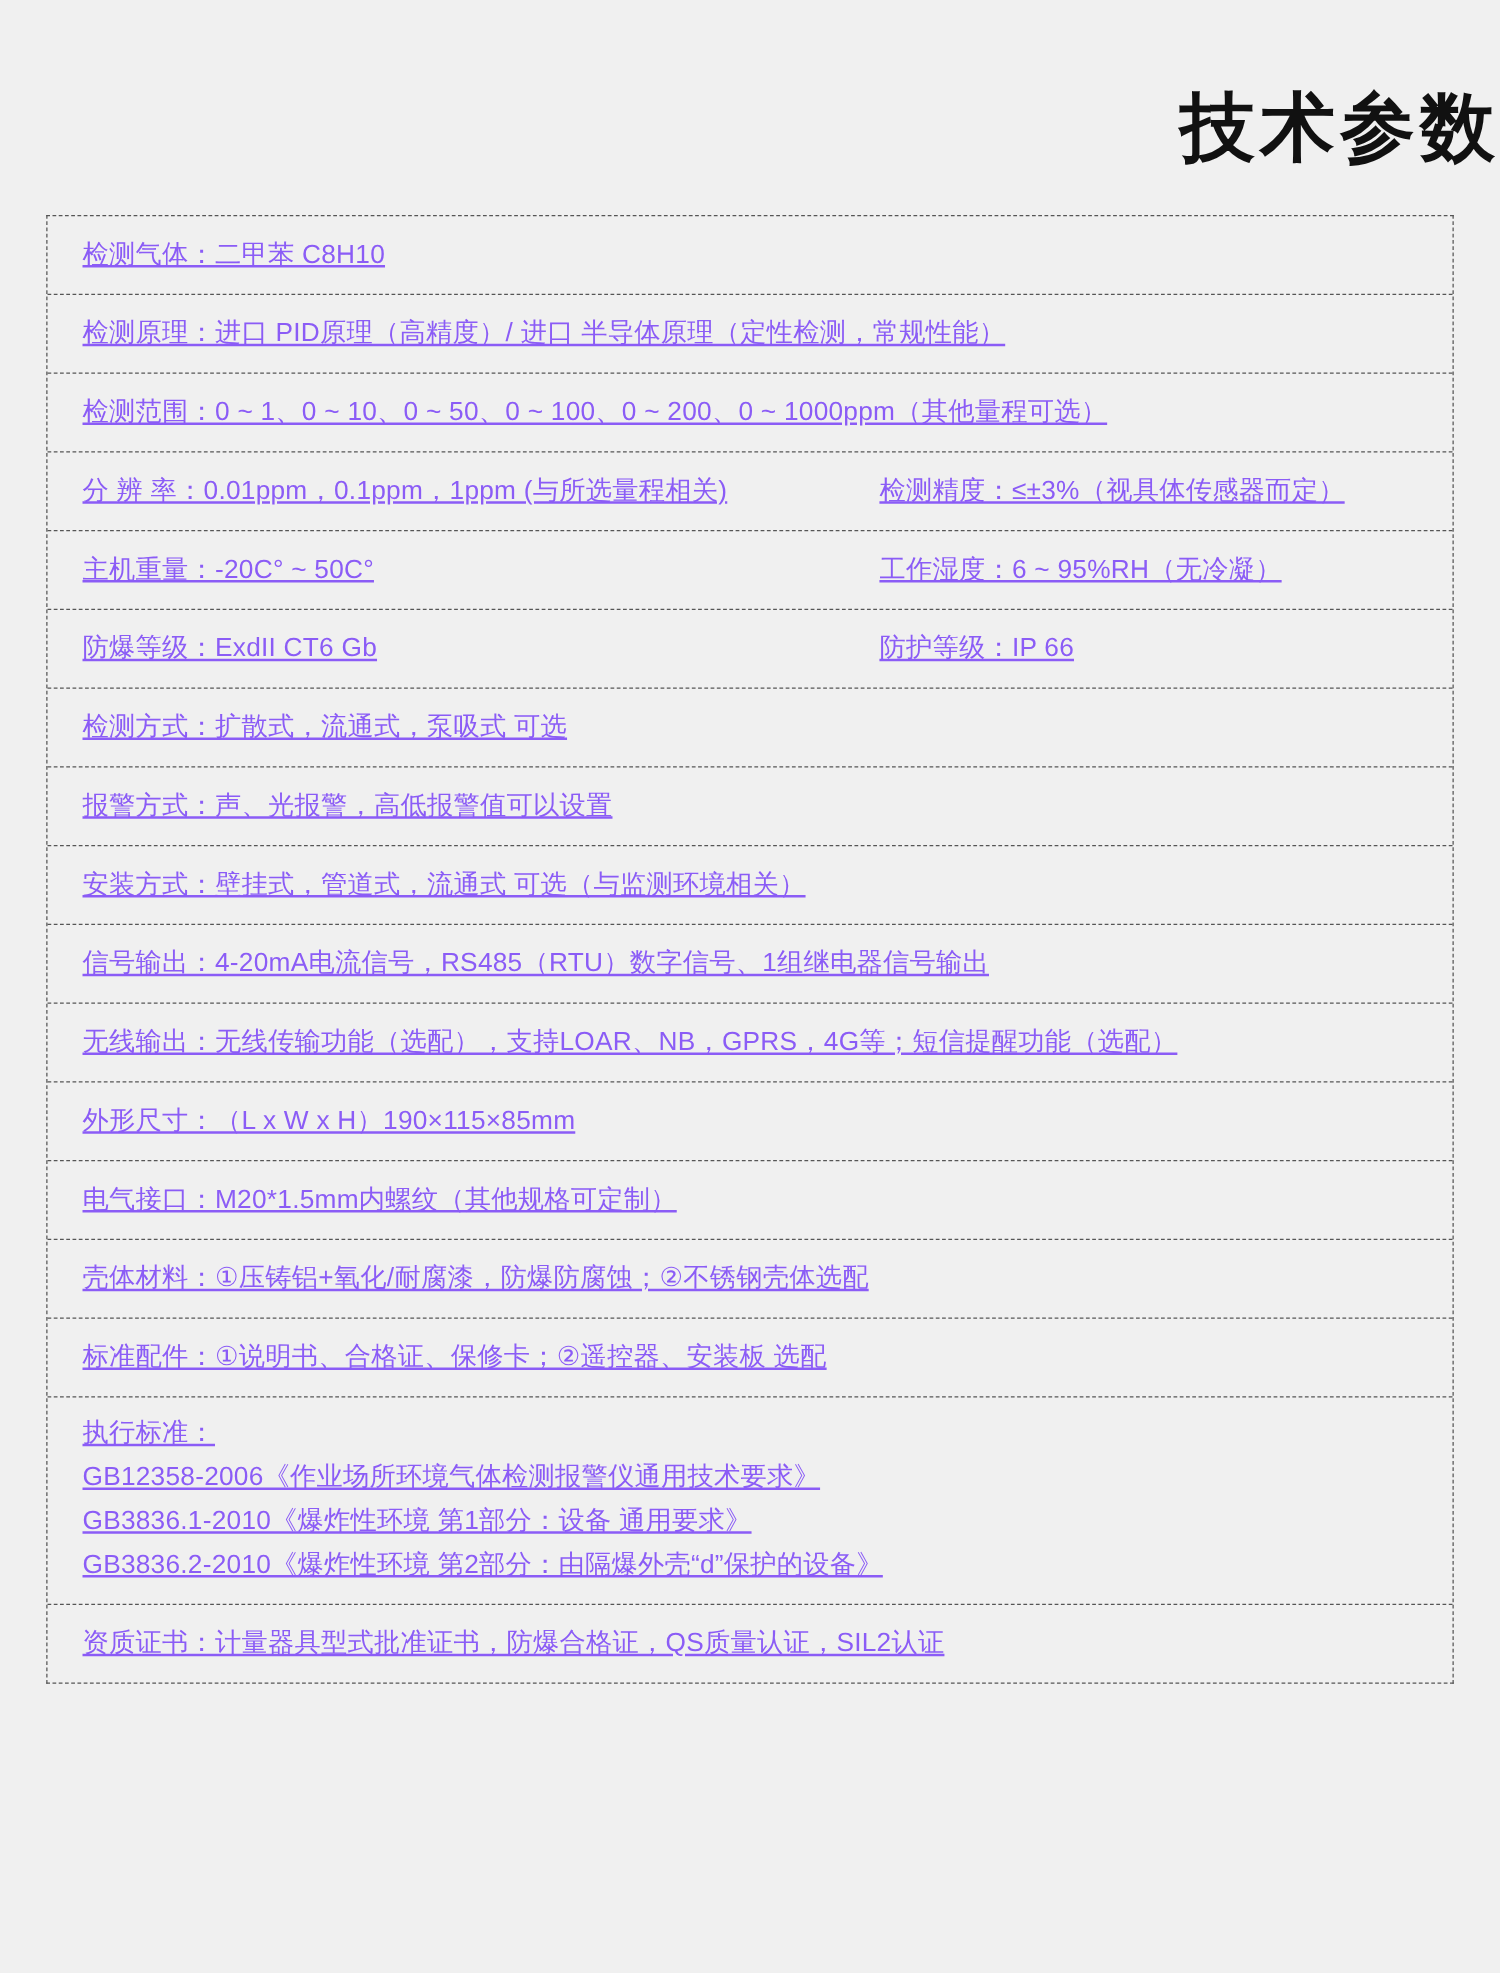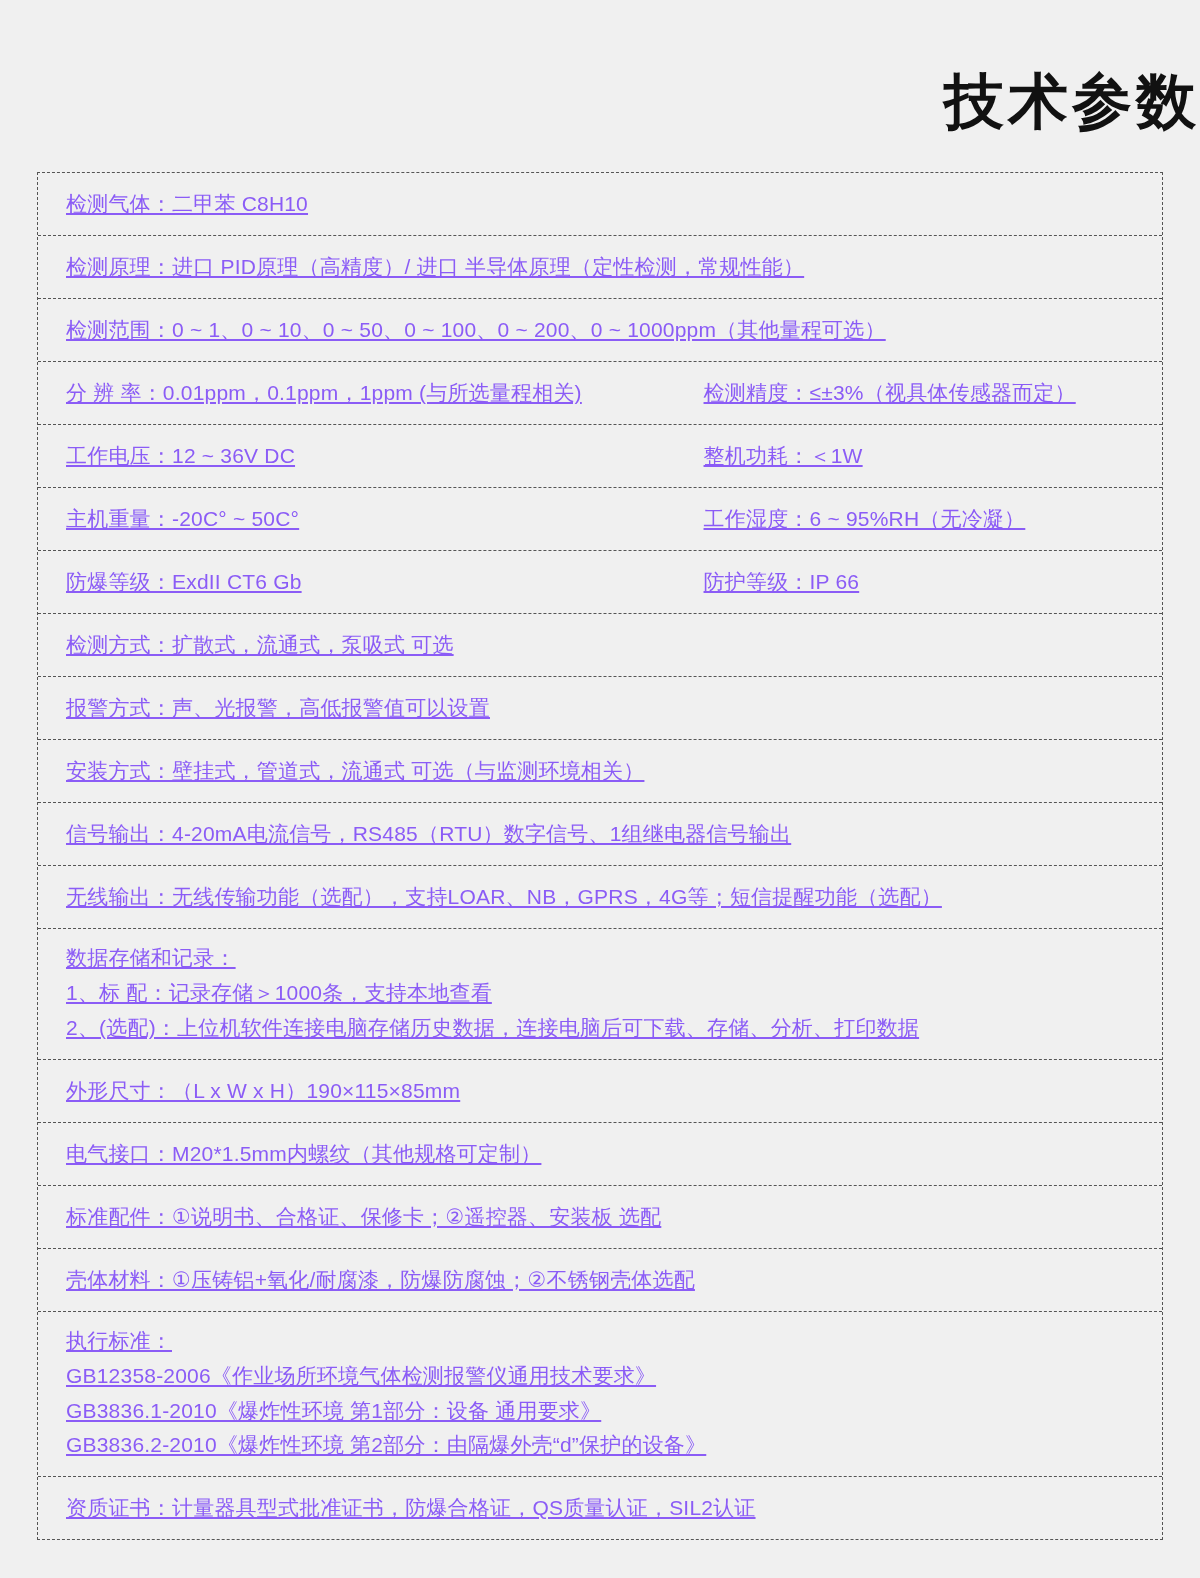--- a/index.html
+++ b/index.html
@@ -103,24 +103,20 @@
     <div class="row">
       <div class="cell full">检测范围：0 ~ 1、0 ~ 10、0 ~ 50、0 ~ 100、0 ~ 200、0 ~ 1000ppm（其他量程可选）</div>
     </div>
 
     <div class="row">
       <div class="cell left">分 辨 率：0.01ppm，0.1ppm，1ppm (与所选量程相关)</div>
       <div class="cell right">检测精度：≤±3%（视具体传感器而定）</div>
     </div>
 
 
-    <div class="row">
-      <div class="cell left">工作电压：12 ~ 36V DC</div>
-      <div class="cell right">整机功耗：＜1W</div>
-    </div>
 
     <div class="row">
       <div class="cell left">主机重量：-20C° ~ 50C°</div>
       <div class="cell right">工作湿度：6 ~ 95%RH（无冷凝）</div>
     </div>
 
     <div class="row">
       <div class="cell left">防爆等级：ExdII CT6 Gb</div>
       <div class="cell right">防护等级：IP 66</div>
     </div>
@@ -138,42 +134,35 @@
     </div>
 
     <div class="row">
       <div class="cell full">信号输出：4-20mA电流信号，RS485（RTU）数字信号、1组继电器信号输出</div>
     </div>
 
     <div class="row">
       <div class="cell full">无线输出：无线传输功能（选配），支持LOAR、NB，GPRS，4G等；短信提醒功能（选配）</div>
     </div>
 
-    <div class="row">
-      <div class="cell full block">
-        <span class="line">数据存储和记录：</span>
-        <span class="line">1、标  配：记录存储＞1000条，支持本地查看</span>
-        <span class="line">2、(选配)：上位机软件连接电脑存储历史数据，连接电脑后可下载、存储、分析、打印数据</span>
-      </div>
-    </div>
 
     <div class="row">
       <div class="cell left">外形尺寸：（L x W x H）190×115×85mm</div>
     </div>
 
     <div class="row">
       <div class="cell full">电气接口：M20*1.5mm内螺纹（其他规格可定制）</div>
     </div>
 
     <div class="row">
-      <div class="cell full">标准配件：①说明书、合格证、保修卡；②遥控器、安装板 选配</div>
+      <div class="cell full">壳体材料：①压铸铝+氧化/耐腐漆，防爆防腐蚀；②不锈钢壳体选配</div>
     </div>
 
     <div class="row">
-      <div class="cell full">壳体材料：①压铸铝+氧化/耐腐漆，防爆防腐蚀；②不锈钢壳体选配</div>
+      <div class="cell full">标准配件：①说明书、合格证、保修卡；②遥控器、安装板 选配</div>
     </div>
 
     <div class="row">
       <div class="cell full block">
         <span class="line">执行标准：</span>
         <span class="line">GB12358-2006《作业场所环境气体检测报警仪通用技术要求》</span>
         <span class="line">GB3836.1-2010《爆炸性环境 第1部分：设备 通用要求》</span>
         <span class="line">GB3836.2-2010《爆炸性环境 第2部分：由隔爆外壳“d”保护的设备》</span>
       </div>
     </div>

